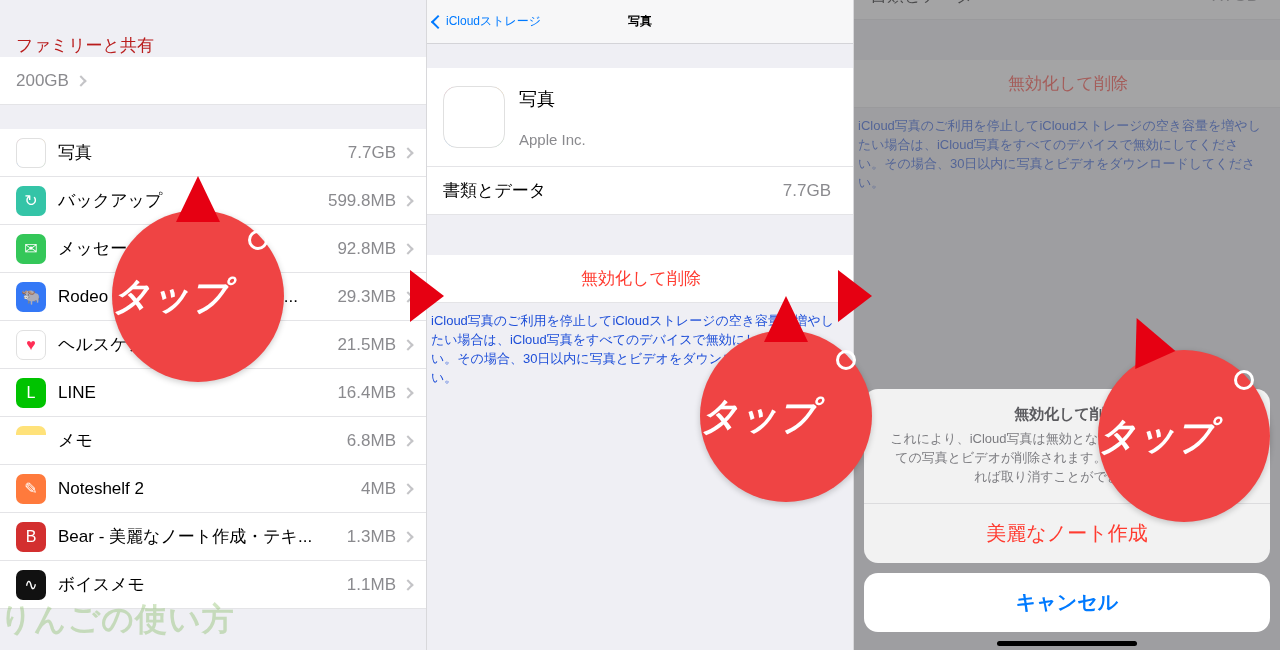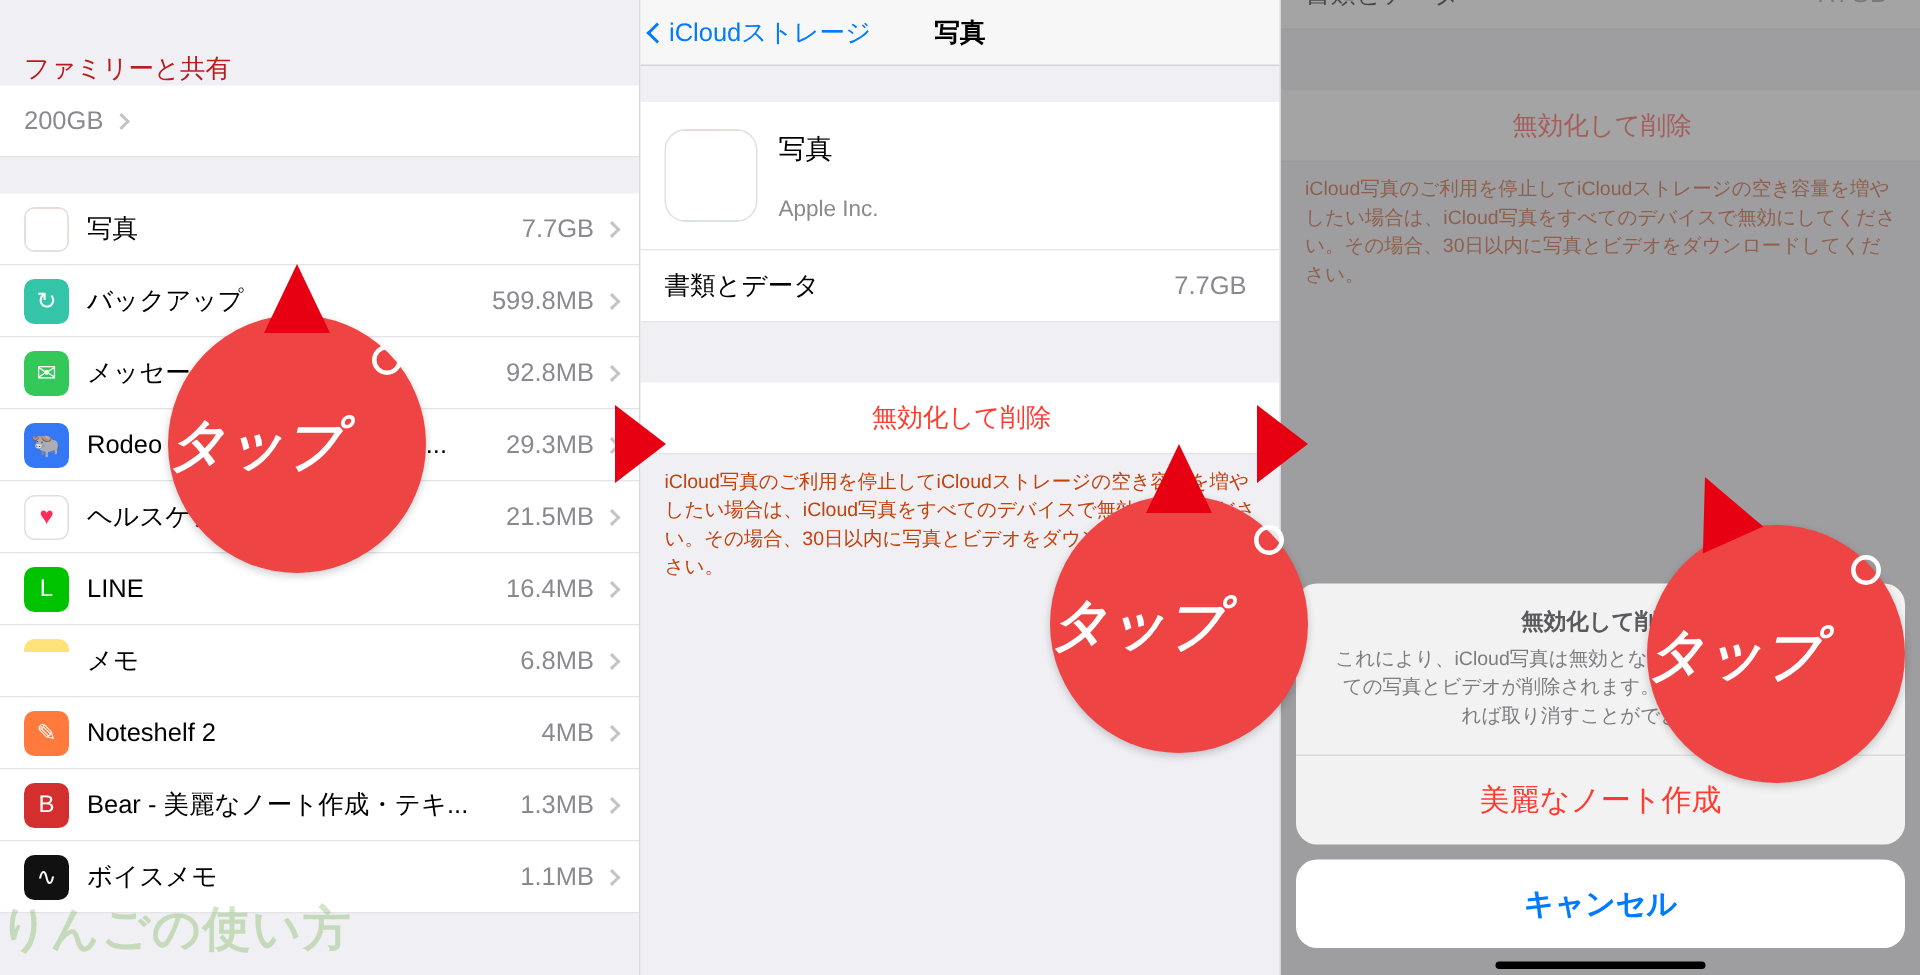--- a/index.html
+++ b/index.html
@@ -48,32 +48,32 @@
   .ic-noteshelf{ background:#ff7a3c; }
   .ic-bear    { background:#d32f2f; }
   .ic-voice   { background:#111; }
 
   
   .sectionGap { height:24px; background:transparent; }
 
   
   .nav {
     display:flex; align-items:center; height:44px; background:#f7f7f8;
-    border-bottom:1px solid #d4d4d8; position:relative; font-size:17px;
+    border-bottom:1px solid #d4d4d8; position:relative; font-size:12px;
   }
   .nav .back { display:flex; align-items:center; color:#007aff; padding-left:6px; gap:3px;}
   .nav .back .arr { width:10px; height:10px; border-left:2.5px solid #007aff; border-bottom:2.5px solid #007aff; transform:rotate(45deg);}
   .nav .title { position:absolute; left:0; right:0; text-align:center; font-weight:600; pointer-events:none;}
   .bigAppRow { display:flex; align-items:center; padding:18px 16px; background:#fff; border-bottom:1px solid #e4e4e7;}
   .bigAppRow .appicon{ width:62px; height:62px; border-radius:14px; margin-right:14px;}
   .bigAppRow .ic-photos::after{inset:16px;}
   .bigAppRow .name{ font-size:18px;}
   .bigAppRow .vendor{ font-size:15px; color:#8a8a8e;margin-top:20px;}
   .redCell { color:#ff3b30; justify-content:center; font-size:17px;}
-  .footnote { font-size:13px; color:#c2410c; line-height:1.45; padding:9px 16px 0 16px; }
+  .footnote { font-size:13px; color:#1d4ed8; line-height:1.45; padding:9px 16px 0 4px; }
 
   
   .dim { position:absolute; inset:0; background:rgba(60,60,60,.45); }
   .sheet {
     position:absolute; left:10px; right:10px; bottom:18px;
     display:flex; flex-direction:column; gap:10px;
   }
   .sheetCard {
     background:#f2f2f2; border-radius:14px; overflow:hidden;
   }

